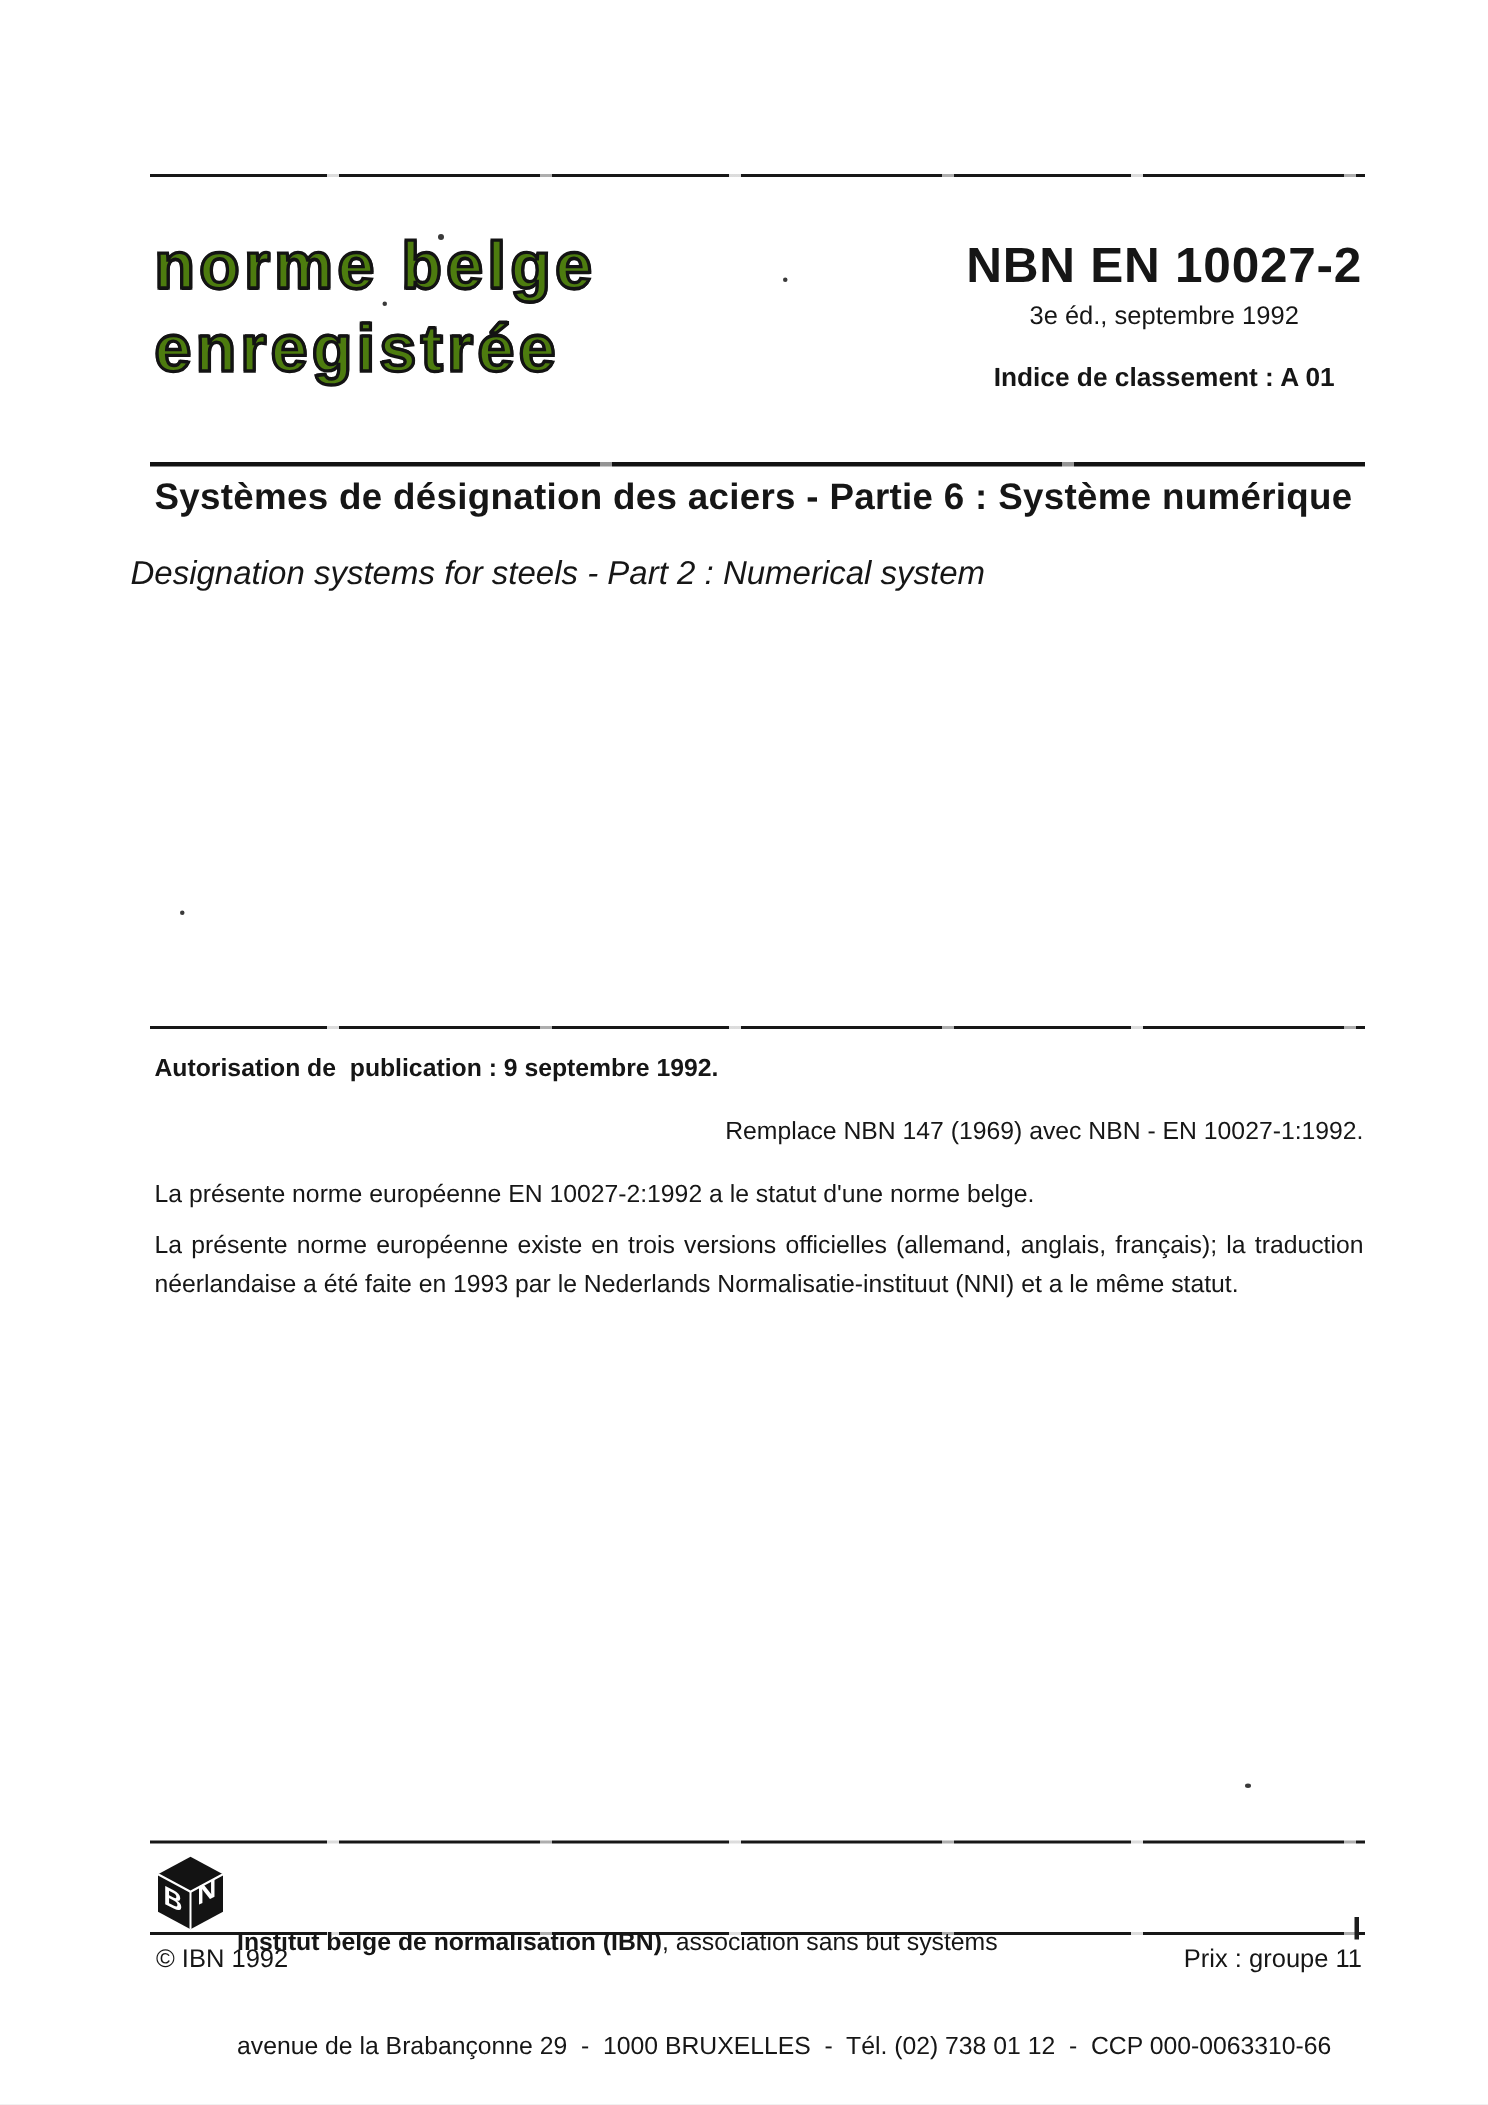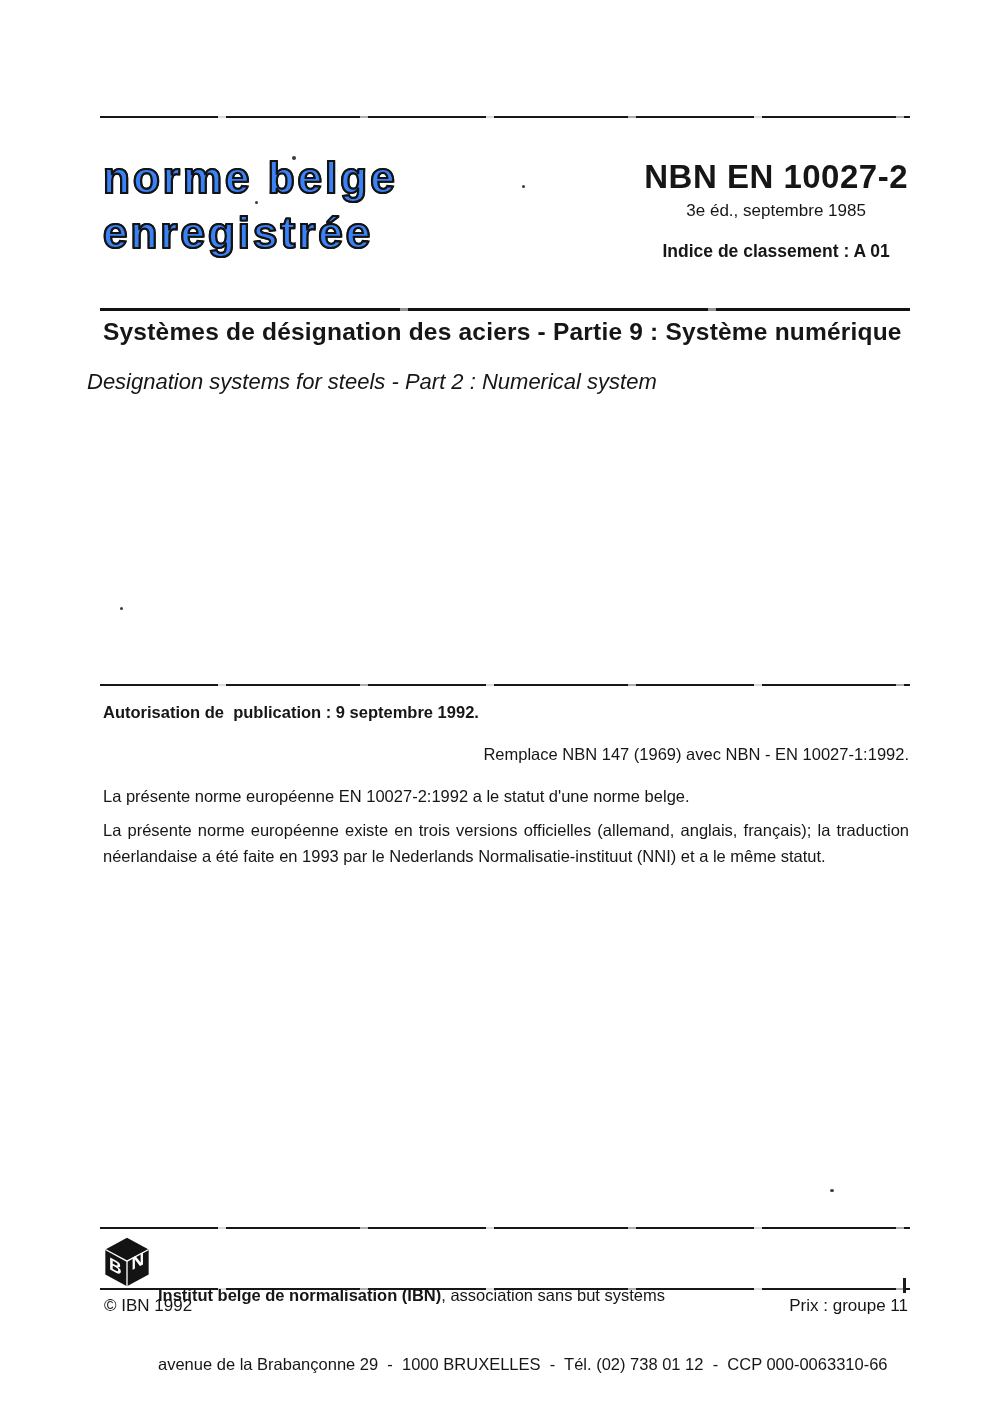--- a/index.html
+++ b/index.html
@@ -41,21 +41,21 @@
 
   
   .stamp {
     position: absolute;
     left: 103px;
     top: 150px;
     font-size: 44px;
     font-weight: bold;
     line-height: 55px;
     letter-spacing: 3px;
-    color: #3b82f6;
+    color: #4d7c0f;
     -webkit-text-stroke: 2.2px #131313;
     text-stroke: 2.2px #131313;
     text-shadow:
       1px 0 0 #131313, -1px 0 0 #131313,
       0 1px 0 #131313, 0 -1px 0 #131313;
   }
   .head-right {
     position: absolute;
     right: 84px;
     top: 160px;
@@ -165,25 +165,25 @@
   <div class="rule rule-footer-a"></div>
   <div class="rule rule-footer-b"></div>
 
   <div class="stamp">
     <div>norme belge</div>
     <div>enregistrée</div>
   </div>
 
   <div class="head-right">
     <div class="ref-number">NBN EN 10027-2</div>
-    <div class="edition">3e éd., septembre 1985</div>
+    <div class="edition">3e éd., septembre 1992</div>
     <div class="classification">Indice de classement : A 01</div>
   </div>
 
-  <div class="title-fr">Systèmes de désignation des aciers - Partie 9 : Système numérique</div>
+  <div class="title-fr">Systèmes de désignation des aciers - Partie 6 : Système numérique</div>
   <div class="title-en">Designation systems for steels - Part 2 : Numerical system</div>
 
   <div class="body-line authorization">Autorisation de  publication : 9 septembre 1992.</div>
   <div class="body-line replaces">Remplace NBN 147 (1969) avec NBN - EN 10027-1:1992.</div>
   <div class="body-line status-note">La présente norme européenne EN 10027-2:1992 a le statut d'une norme belge.</div>
   <div class="body-line versions-note">La présente norme européenne existe en trois versions officielles (allemand, anglais, français); la traduction néerlandaise a été faite en 1993 par le Nederlands Normalisatie-instituut (NNI) et a le même statut.</div>
 
   <svg class="footer-logo" viewBox="0 0 60 60">
     <polygon points="30,1 56,15 56,45 30,59 4,45 4,15" fill="#131313"></polygon>
     <polyline points="4,15 30,29 56,15" fill="none" stroke="#ffffff" stroke-width="1.6"></polyline>

